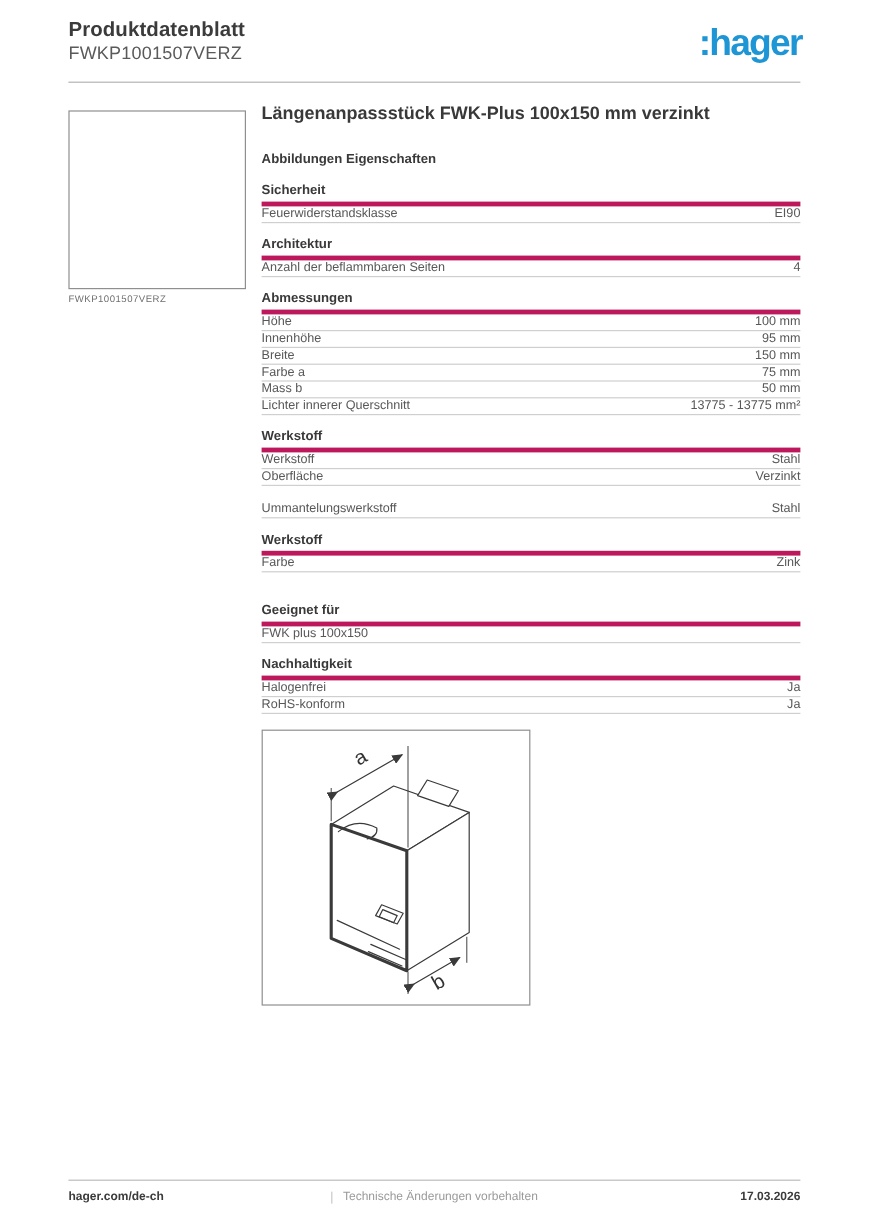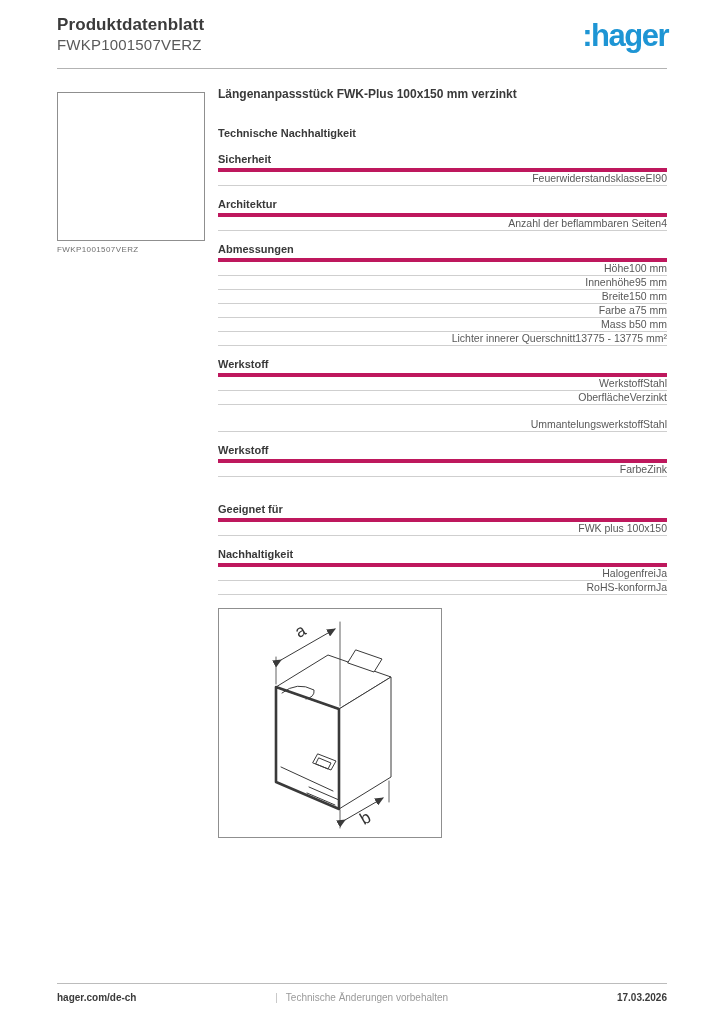--- a/index.html
+++ b/index.html
@@ -29,31 +29,31 @@
     position:absolute; left:57px; top:92px; width:146px; height:147px;
     border:1px solid #8f8f8f; background:#fff;
   }
   .prod-img-caption {
     position:absolute; left:57px; top:245px;
     font-size:8px; color:#6f6f6f; letter-spacing:.4px;
   }
 
   
   .content { position:absolute; left:218px; top:88px; width:449px; }
-  .prod-title { font-size:12px; font-weight:bold; color:#393939; line-height:13px; margin:0 0 26px 0; }
+  .prod-title { font-size:15px; font-weight:bold; color:#393939; line-height:13px; margin:0 0 26px 0; }
   .tech-title { font-size:11px; font-weight:bold; color:#393939; line-height:13px; margin:0 0 14px 0; }
 
   .tsec { margin-bottom:13px; }
   .tsec.gap-before { margin-top:27px; }
   .tsec-h {
     font-size:11px; font-weight:bold; color:#393939;
     line-height:11px; padding-bottom:3px; border-bottom:4px solid #be185d;
   }
   .trow {
-    display:flex; justify-content:flex-end; align-items:baseline;
+    display:flex; justify-content:space-between; align-items:baseline;
     font-size:10.5px; color:#585858; line-height:11px;
     padding:1px 0 1px 0; border-bottom:1px solid #cfcfcf;
   }
   .trow .tl { text-align:left; }
   .trow .tv { text-align:right; white-space:nowrap; }
 
   .drawings-title { font-size:11px; font-weight:bold; color:#393939; line-height:13px; margin:20px 0 8px 0; }
   .drawing-box { width:222px; height:228px; border:1px solid #8f8f8f; background:#fff; }
   .drawing-box svg { display:block; }
 
@@ -74,21 +74,21 @@
 <div class="doc-title">Produktdatenblatt</div>
 <div class="doc-sub">FWKP1001507VERZ</div>
 <div class="logo" style="color: rgb(30, 149, 212);">:hager</div>
 <div class="hr-header"></div>
 
 <div class="prod-img-box"></div>
 <div class="prod-img-caption">FWKP1001507VERZ</div>
 
 <div class="content">
   <div class="prod-title">Längenanpassstück FWK-Plus 100x150 mm verzinkt</div>
-  <div class="tech-title">Technische Nachhaltigkeit</div>
+  <div class="tech-title">Abbildungen Eigenschaften</div>
 
   <div>
       <div class="tsec">
         <div class="tsec-h">Sicherheit</div>
         <div class="trow">
           <span class="tl">Feuerwiderstandsklasse</span>
           <span class="tv">EI90</span>
         </div>
       </div>
       <div class="tsec">

